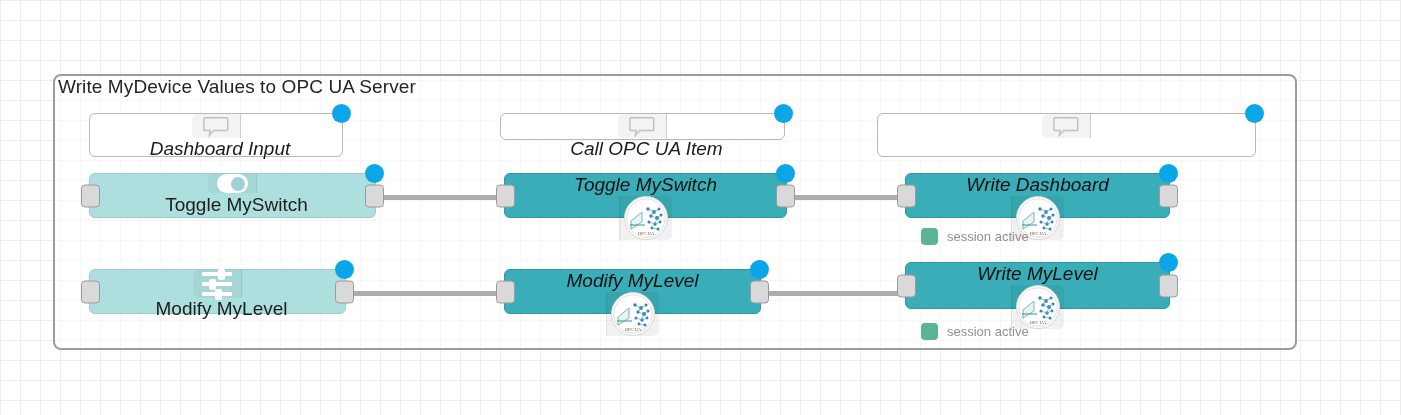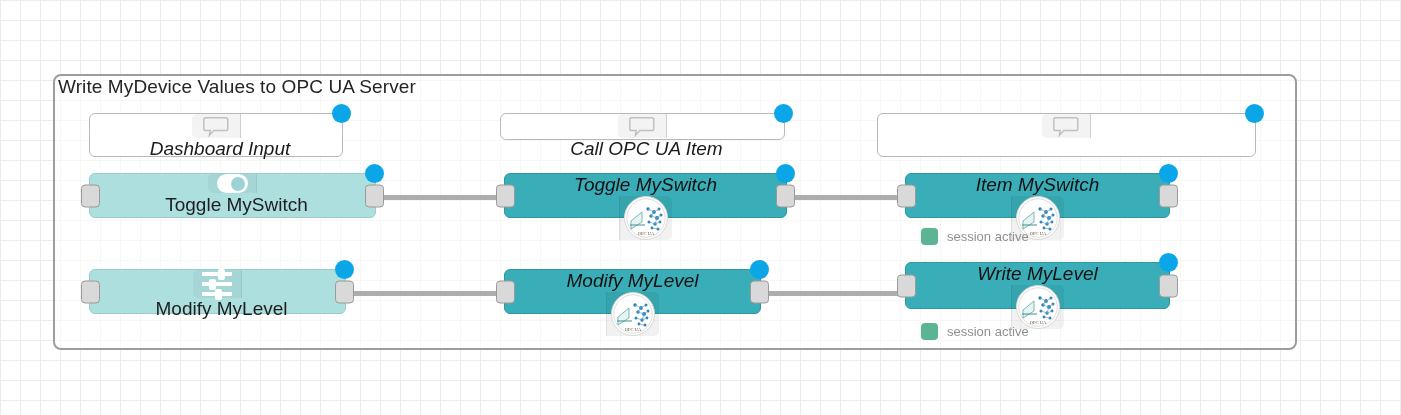--- a/index.html
+++ b/index.html
@@ -316,21 +316,21 @@
           <text x="20" y="36.5" font-size="4.6" text-anchor="middle" fill="#6a5030" font-family="Liberation Serif, serif">OPC UA</text>
         </svg>
       </div>
     </div>
     <div class="port in"></div>
     <div class="port out"></div>
     <div class="change-dot"></div>
   </div>
 
   <div class="node opcua" style="left:905px; top:173px; width:265px; height:45px;">
-    <div class="node-label">Item MySwitch</div>
+    <div class="node-label">Write Dashboard</div>
     <div class="icon-strip-right">
       <div class="opc-badge">
         <svg width="40" height="40" viewBox="0 0 40 40">
           <circle cx="20" cy="20" r="19.2" fill="#ffffff" stroke="#cfcfcf" stroke-width="0.7"></circle>
           <path d="M5 23 L16 14 L16 24 L5 31 Z" fill="#e8f3f3" stroke="#55a8a8" stroke-width="0.8"></path>
           <line x1="4" y1="27" x2="19" y2="27" stroke="#3f8f8f" stroke-width="1"></line>
           <g fill="#2f7fb5">
             <circle cx="22" cy="11" r="1.7"></circle>
               <circle cx="28" cy="14" r="1.9"></circle>
             <circle cx="33" cy="11" r="1.5"></circle>

